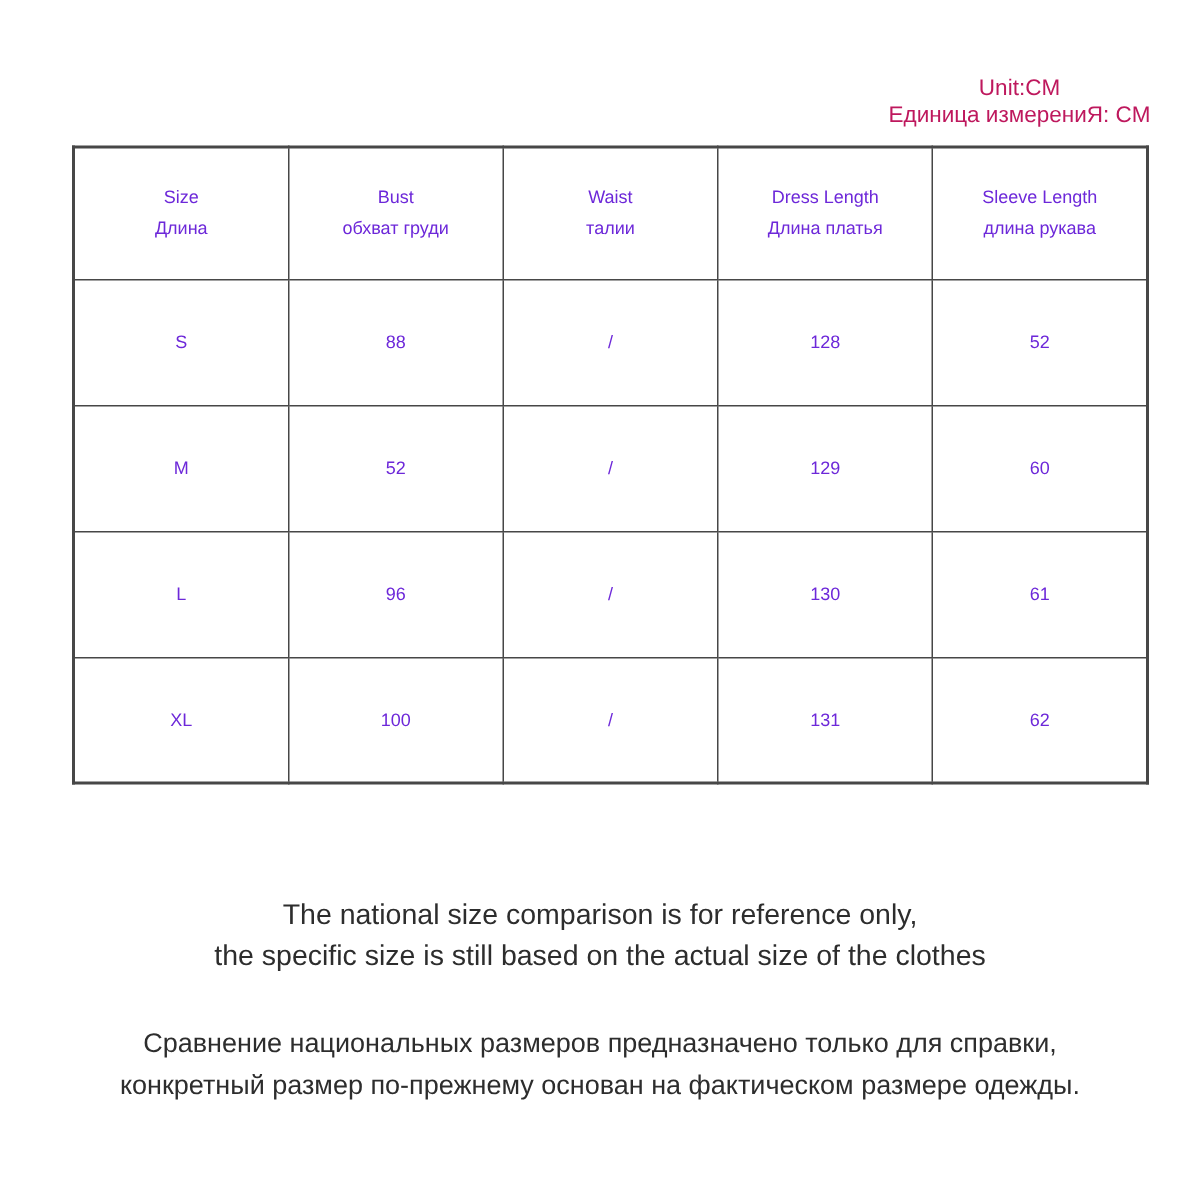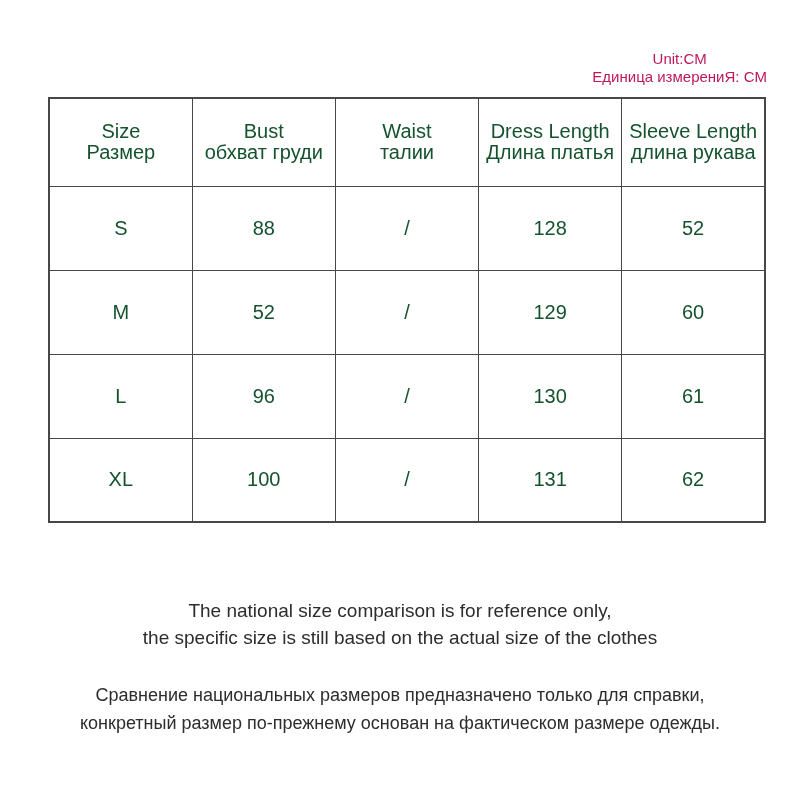--- a/index.html
+++ b/index.html
@@ -28,22 +28,22 @@
     border-collapse: collapse;
     table-layout: fixed;
     border: 2px solid #474747;
   }
   table.size-table th,
   table.size-table td {
     border: 1.5px solid #474747;
     text-align: center;
     vertical-align: middle;
     font-weight: normal;
-    font-size: 20px;
-    color: #14532d;
+    font-size: 12px;
+    color: #6d28d9;
     background: #ffffff;
   }
   table.size-table thead th { height: 88px; line-height: 21px; }
   table.size-table tbody td { height: 84px; }
   .hdr-en, .hdr-ru { display: block; }
 
   .note {
     position: absolute;
     left: 0;
     width: 800px;
@@ -63,21 +63,21 @@
     <div>Unit:CM</div>
     <div>Единица измерениЯ: CM</div>
   </div>
 
   <div class="size-table-wrap">
     <table class="size-table">
       <thead>
         <tr>
           <th>
             <span class="hdr-en">Size</span>
-            <span class="hdr-ru">Размер</span>
+            <span class="hdr-ru">Длина</span>
           </th>
           <th>
             <span class="hdr-en">Bust</span>
             <span class="hdr-ru">обхват груди</span>
           </th>
           <th>
             <span class="hdr-en">Waist</span>
             <span class="hdr-ru">талии</span>
           </th>
           <th>

